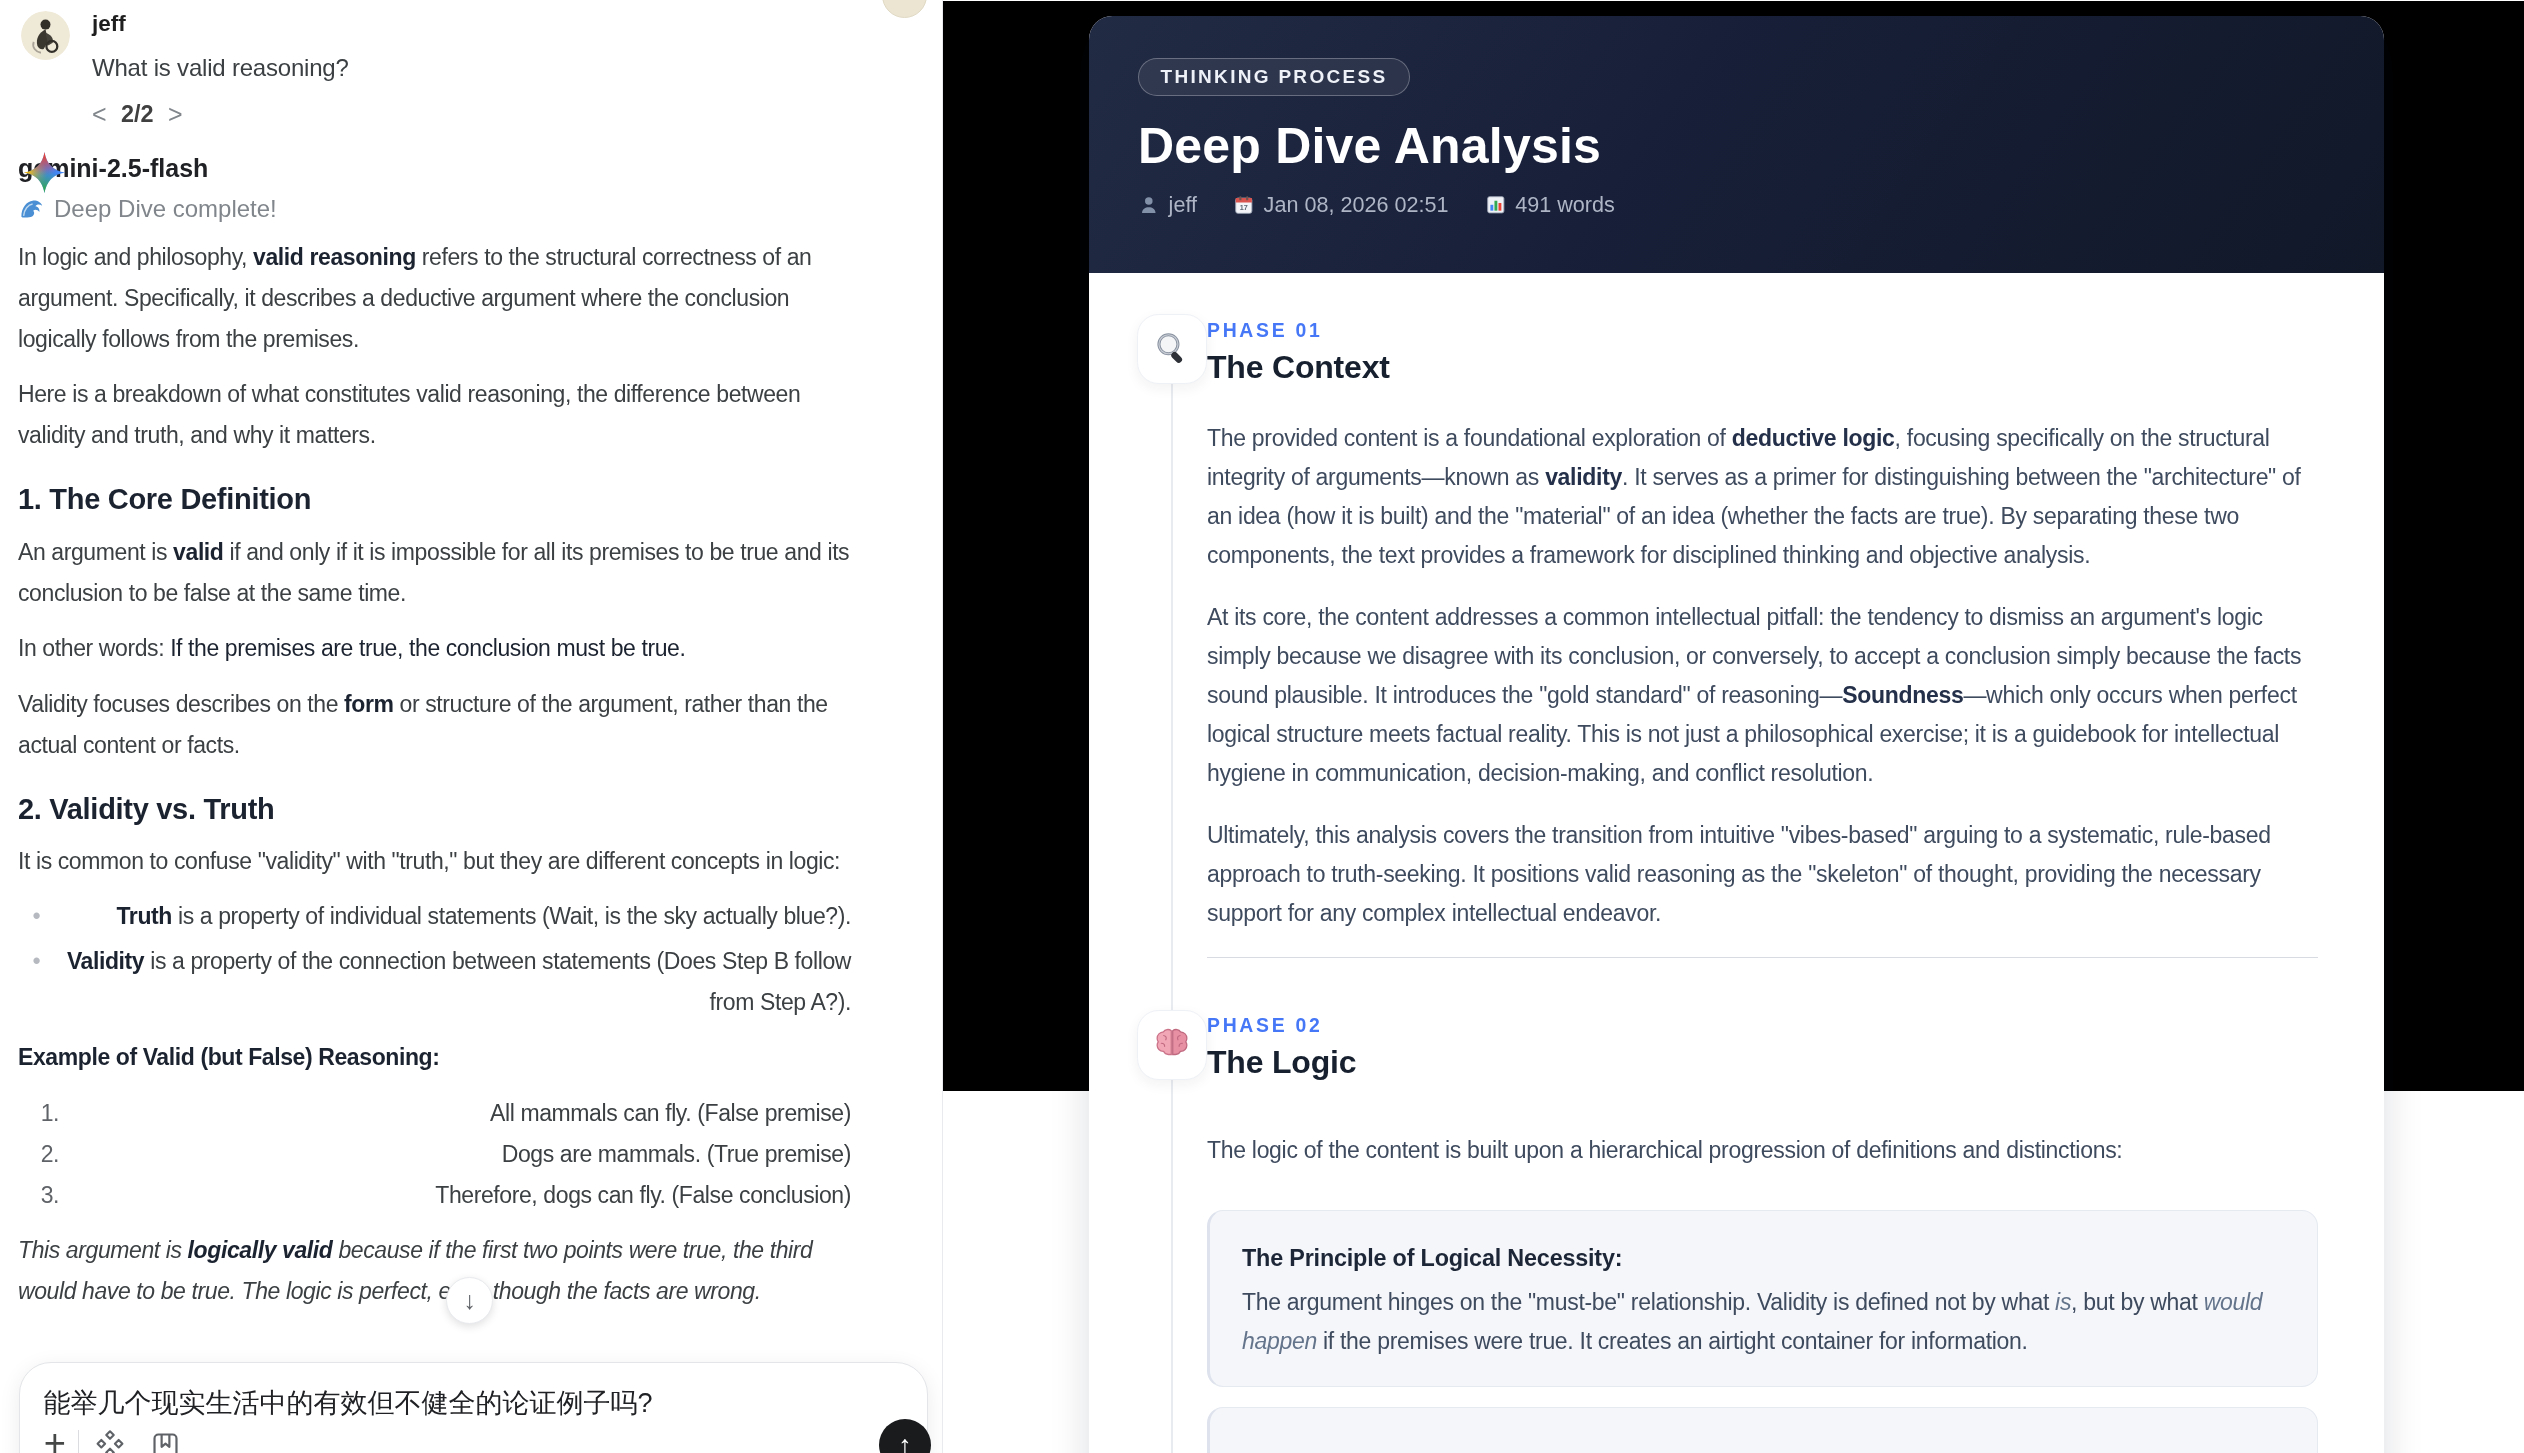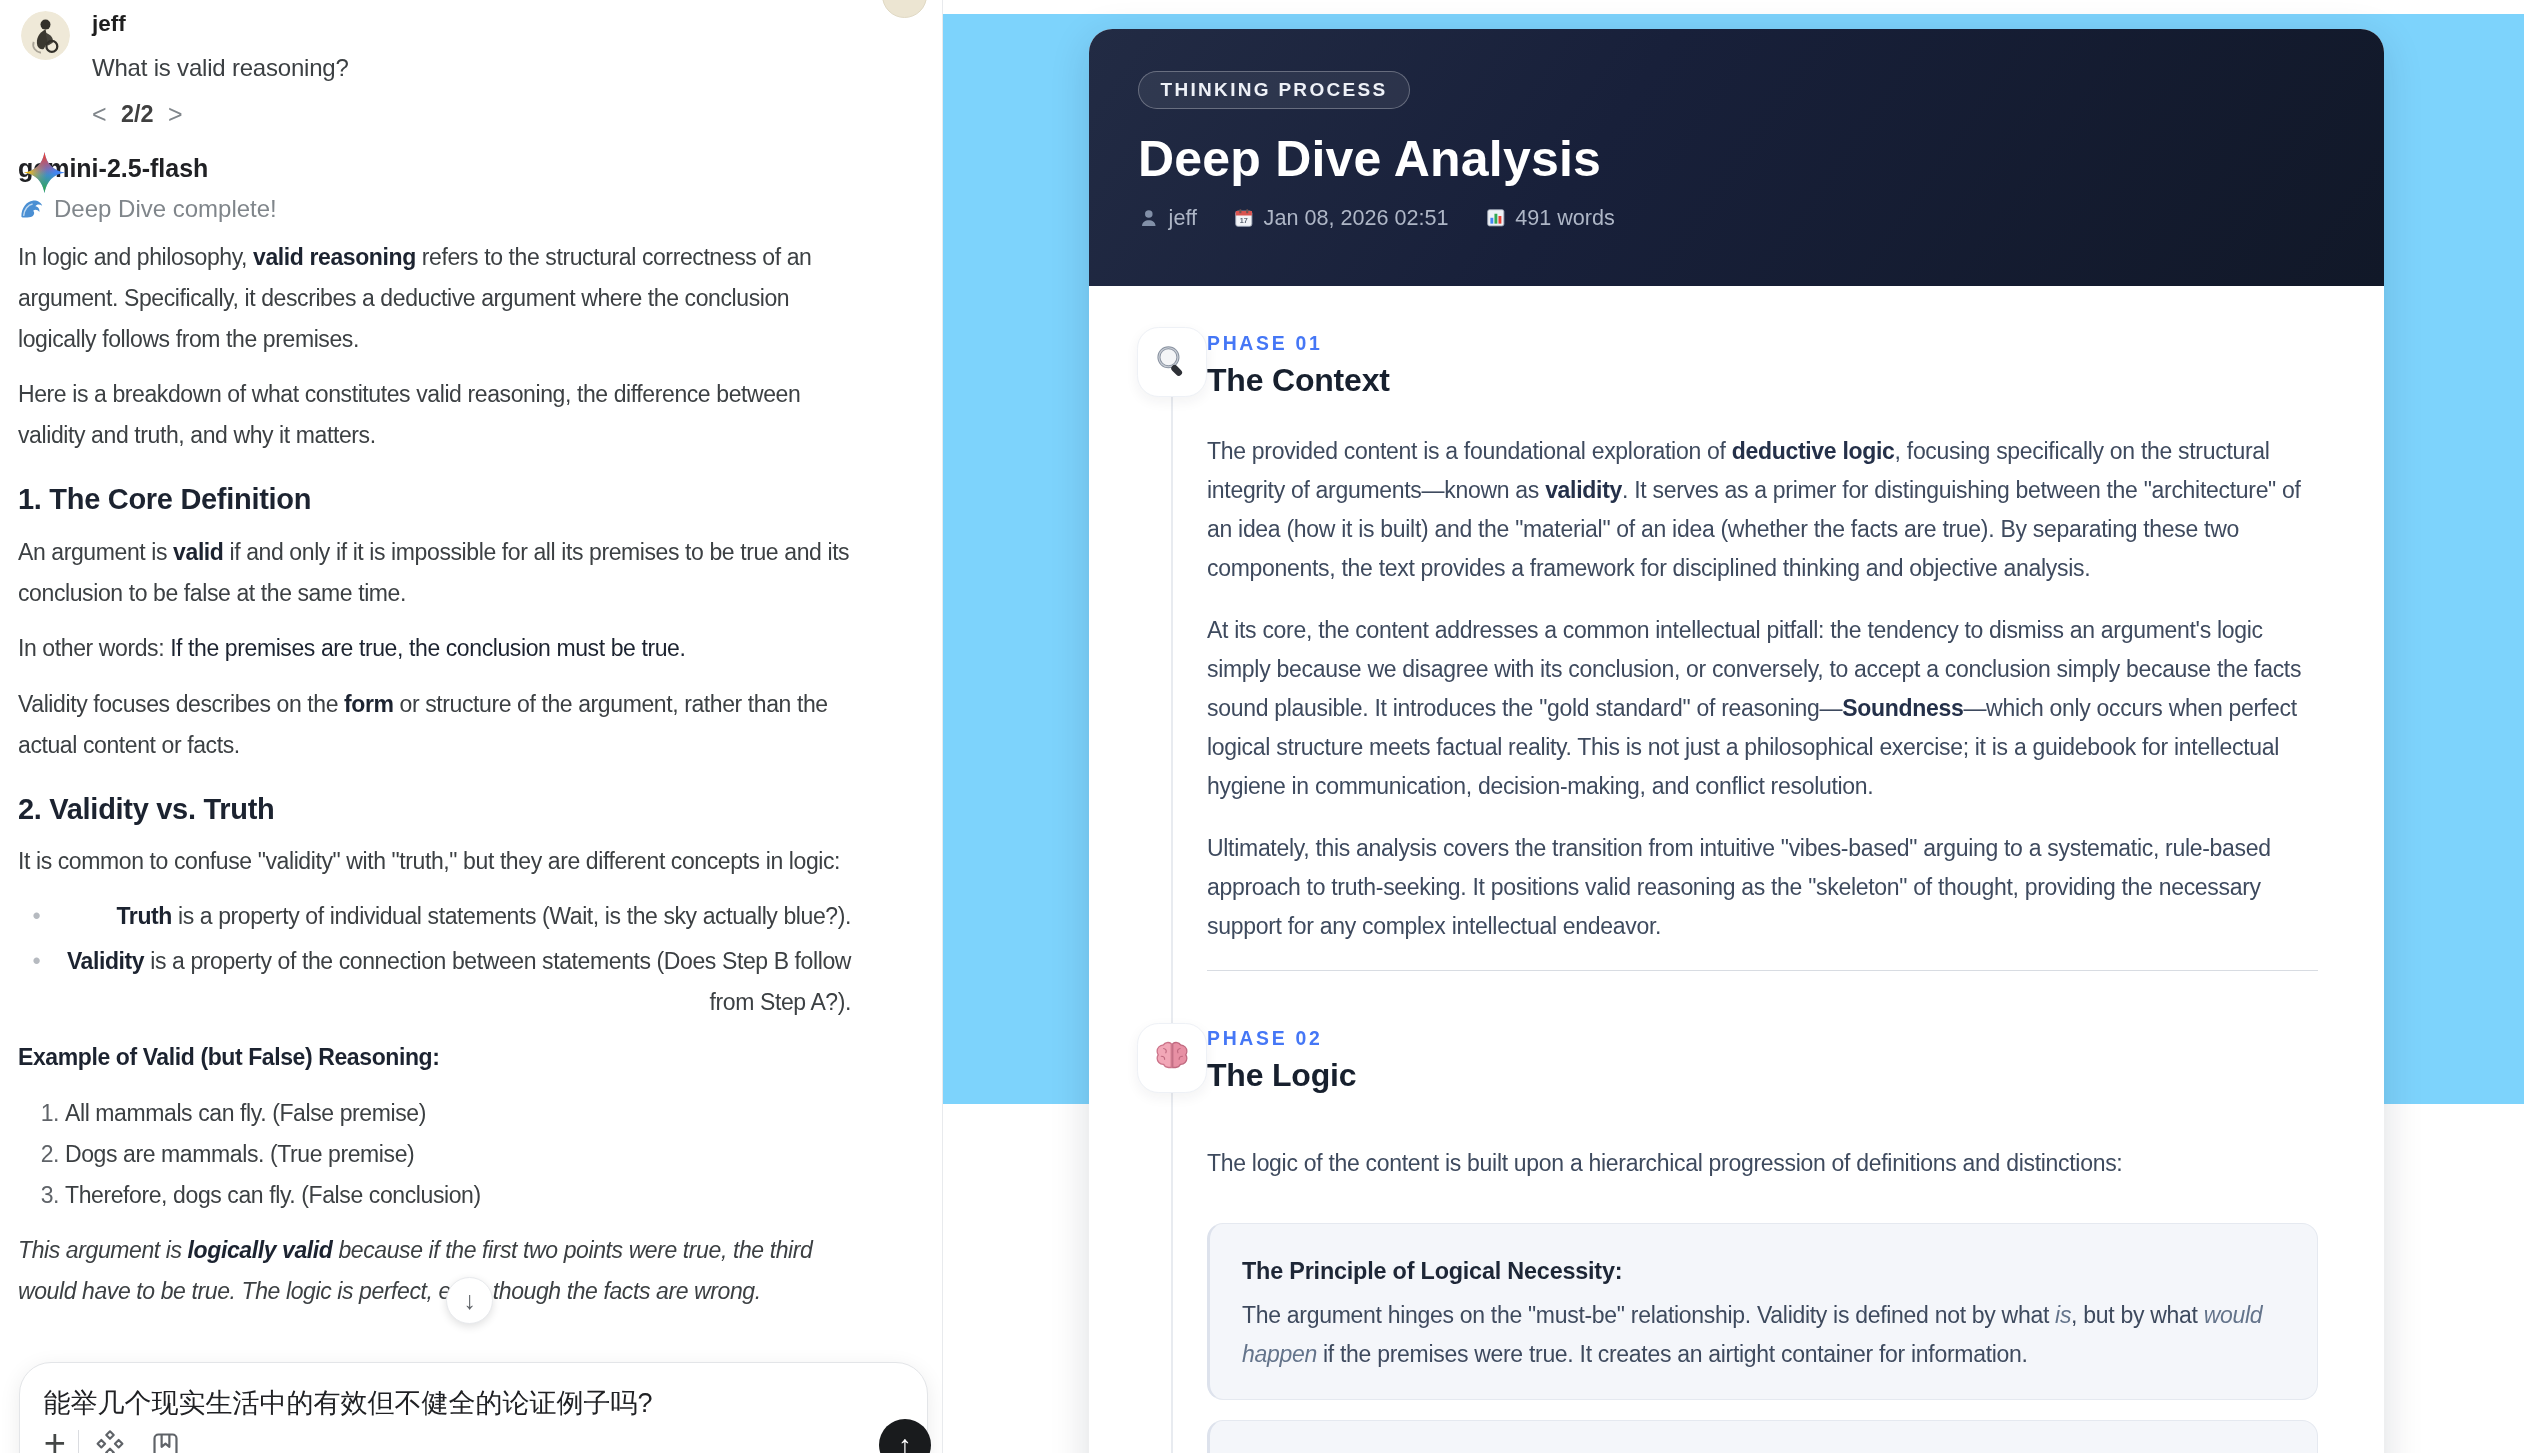--- a/index.html
+++ b/index.html
@@ -25,42 +25,42 @@
   .model-name { font-size:25px; font-weight:700; color:#202124; line-height:31px; padding-top:3.6px; }
   .status-line { margin-top:10.8px; display:flex; align-items:center; gap:9px; font-size:24px; color:#80868b; }
 
   .msg-body { width:833px; margin-top:14.4px; font-size:23px; line-height:41px; color:#3c4043; letter-spacing:-0.4px; }
   .msg-body p { margin:14.4px 0; }
   .msg-body h3 { font-size:29px; letter-spacing:-0.3px; color:#1c2330; margin:25px 0 10.8px; line-height:36px; }
   .msg-body ul { list-style:none; margin:6px 0;text-align:right; }
   .msg-body ul li { position:relative; padding-left:47px; margin:3.6px 0; }
   .msg-body ul li::before { content:"•"; position:absolute; left:14.4px; top:0; color:#b6bac0; font-size:23.4px; }
   .msg-body ol { margin:1.8px 0; padding-left:47px; }
-  .msg-body ol li { margin:0; color:#3c4043; }
+  .msg-body ol li { margin:0; color:#3c4043;text-align:right; }
   .msg-body ol li::marker { color:#5f6368; }
   .note { margin:1.8px 0 0 47px; font-style:italic; }
 
   .scroll-down { position:absolute; left:446px; top:1277px; width:47px; height:47px; border-radius:50%;
     background:#ffffff; border:0.9px solid #e8eaed; box-shadow:0 2.7px 9px rgba(0,0,0,0.12);
     font-size:25px; color:#5f6368; cursor:pointer; display:flex; align-items:center; justify-content:center; z-index:5; font-family:inherit; }
 
   .composer { position:absolute; left:19px; top:1362px; width:909px; height:144px; background:#ffffff;
     border:1.4px solid #e3e5e8; border-radius:32px; box-shadow:0 5.4px 21.6px rgba(0,0,0,0.08); z-index:6; }
   .composer-text { position:absolute; left:23.4px; top:21.6px; width:846px; font-size:27px; color:#202124; line-height:36px; }
   .composer-plus { position:absolute; left:14.4px; top:59px; width:41px; height:41px; border:none; background:none;
     font-size:38px; font-weight:300; color:#444746; cursor:pointer; line-height:36px; font-family:inherit; }
   .composer-sep { position:absolute; left:58px; top:67px; width:1.4px; height:31px; background:#dadce0; }
   .icon-btn { position:absolute; border:none; background:none; cursor:pointer; padding:0; }
   .send-btn { position:absolute; left:859px; top:56px; width:52px; height:52px; border-radius:50%; border:none;
     background:#191b1d; color:#ffffff; font-size:27px; font-weight:700; cursor:pointer; display:flex; align-items:center; justify-content:center; font-family:inherit; }
 
   .vline { position:absolute; left:942px; top:0; width:1.4px; height:1453px; background:#e8eaed; }
 
   
-  .report-pane { position:absolute; left:943px; top:14px; width:1582px; height:1090px; background:#7dd3fc; }
+  .report-pane { position:absolute; left:943px; top:1px; width:1582px; height:1090px; background:#000000; }
   .card { position:absolute; left:146px; top:15.3px; width:1295px; height:1531px; background:#ffffff;
     border-radius:23.4px; box-shadow:0 10.8px 40px rgba(15,23,42,0.14); overflow:hidden; }
   .card-header { height:257px; background:linear-gradient(125deg,#222b44 0%,#18203a 40%,#111828 100%); padding:42px 49px 0; }
   .badge { display:inline-block; padding:7.2px 21.6px; border:1.4px solid rgba(255,255,255,0.28); border-radius:21.6px;
     background:rgba(255,255,255,0.07); color:#eef1f7; font-size:19px; font-weight:700; letter-spacing:2.3px; line-height:21.6px; }
   .card-title { margin-top:21.6px; font-size:50px; font-weight:800; color:#ffffff; letter-spacing:0.2px; line-height:56px; }
   .meta-row { margin-top:18px; display:flex; align-items:center; gap:36px; }
   .meta-item { display:flex; align-items:center; gap:9px; font-size:21.6px; color:#aeb6c6; }
 
   .card-content { position:relative; padding:41px 48px 0; }

